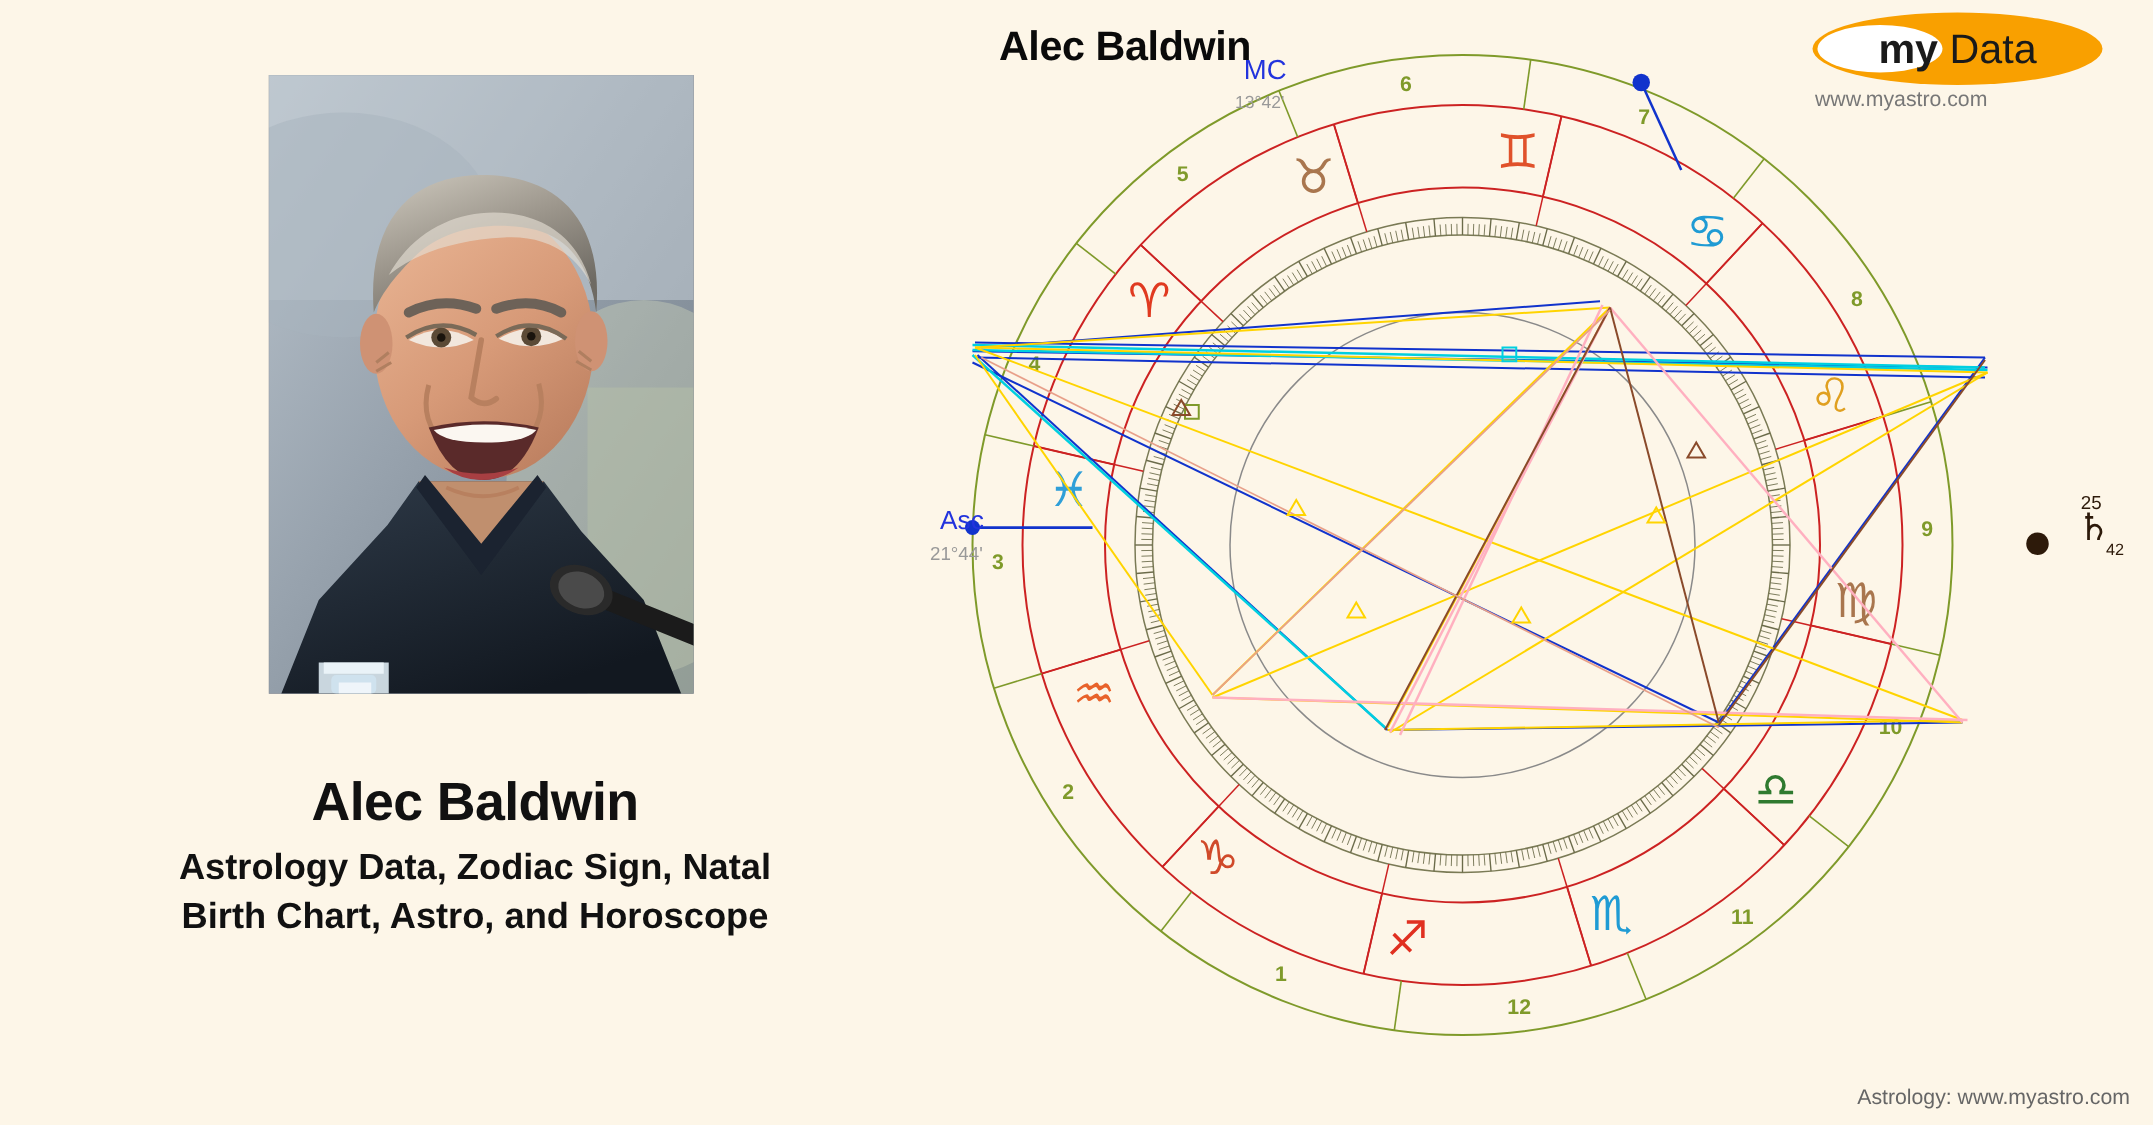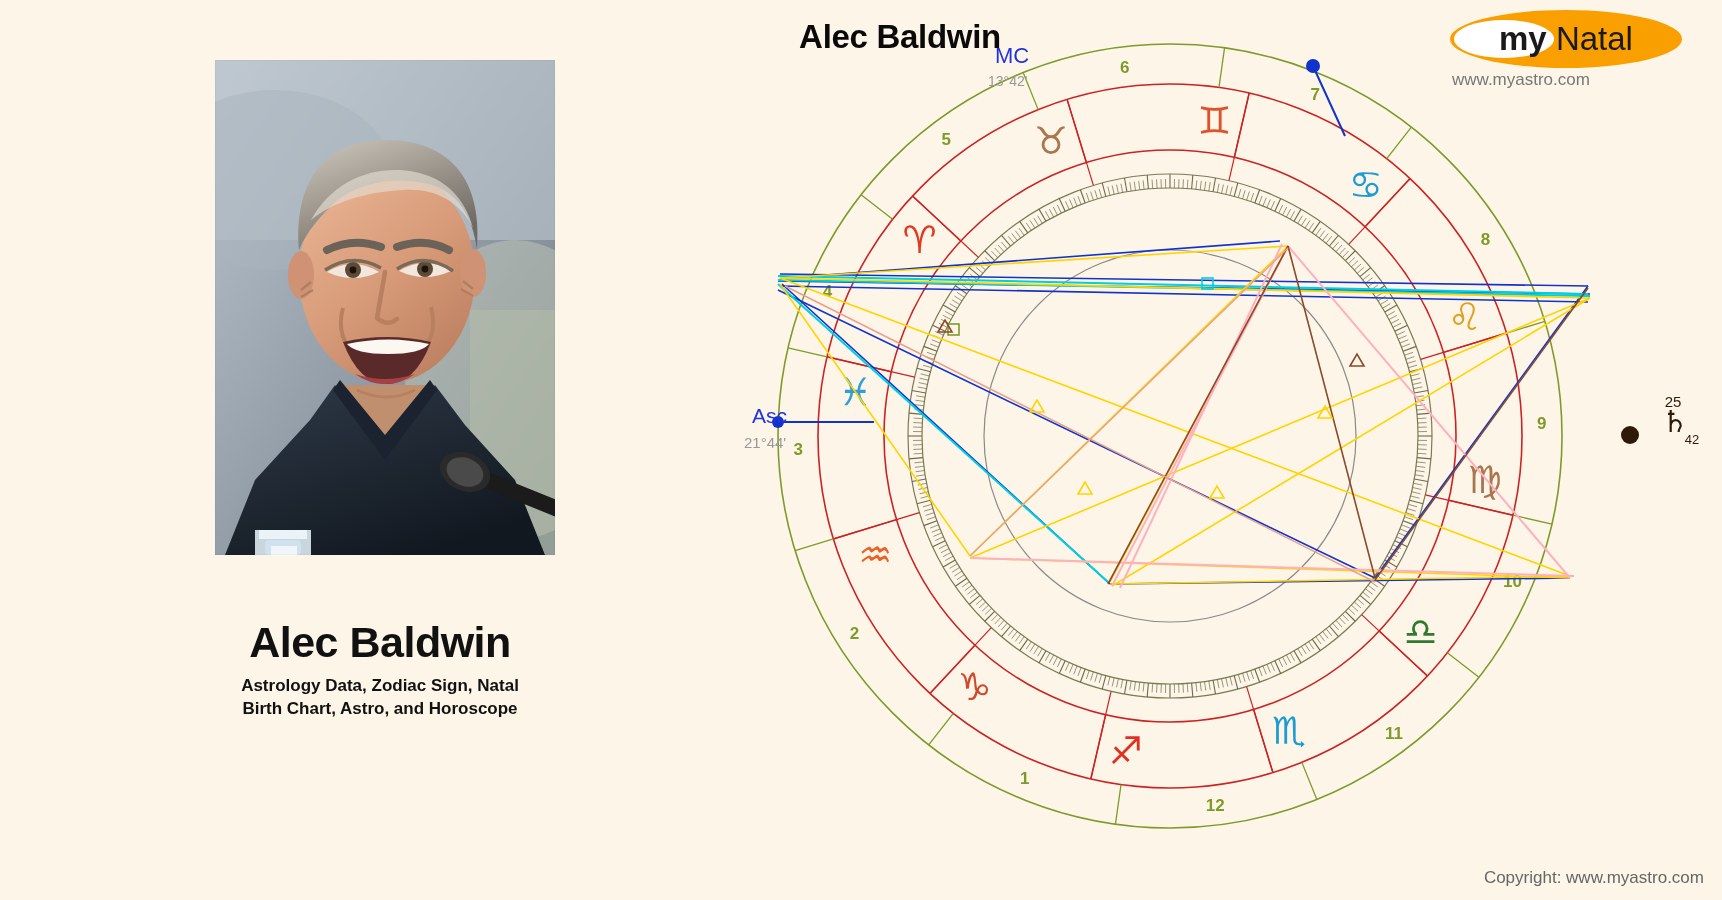--- a/index.html
+++ b/index.html
@@ -23,21 +23,21 @@
   .photo-frame svg{display:block;}
   .person-name{
     position:absolute;left:0;top:618px;width:760px;
     text-align:center;
     font-size:43px;font-weight:bold;color:#111;
     letter-spacing:-0.5px;
   }
   .person-sub{
     position:absolute;left:80px;top:675px;width:600px;
     text-align:center;
-    font-size:17px;font-weight:bold;color:#111;
+    font-size:29px;font-weight:bold;color:#111;
     line-height:1.35;
   }
 
   
   .chart-title{
     position:absolute;left:700px;top:18px;width:400px;
     text-align:center;
     font-size:33px;font-weight:bold;color:#0a0a0a;
     letter-spacing:-0.3px;
   }
@@ -177,25 +177,25 @@
       <div>Astrology Data, Zodiac Sign, Natal</div>
       <div>Birth Chart, Astro, and Horoscope</div>
     </div>
   </div>
 
   <div class="chart-title">Alec Baldwin</div>
 
   <div class="logo-wrap">
     <div class="logo-ellipse"></div>
     <div class="logo-inner-ellipse"></div>
-    <div class="logo-text"><span class="lt-my">my</span> <span>Natal</span></div>
+    <div class="logo-text"><span class="lt-my">my</span> <span>Data</span></div>
     <div class="logo-url">www.myastro.com</div>
   </div>
 
-  <div class="copyright">Copyright: www.myastro.com</div>
+  <div class="copyright">Astrology: www.myastro.com</div>
 
   <div class="chart-holder">
     <svg width="980" height="880" viewBox="0 0 980 880">
       <g transform="translate(430,428)">
 
         <circle r="392" fill="none" stroke="#7f9a2a" stroke-width="1.6"></circle>
         <circle r="352" fill="none" stroke="#cc2222" stroke-width="1.6"></circle>
         <circle r="286" fill="none" stroke="#cc2222" stroke-width="1.6"></circle>
         <circle r="262" fill="none" stroke="#7a7a55" stroke-width="1.2"></circle>
         <circle r="248" fill="none" stroke="#7a7a55" stroke-width="1.2"></circle>

